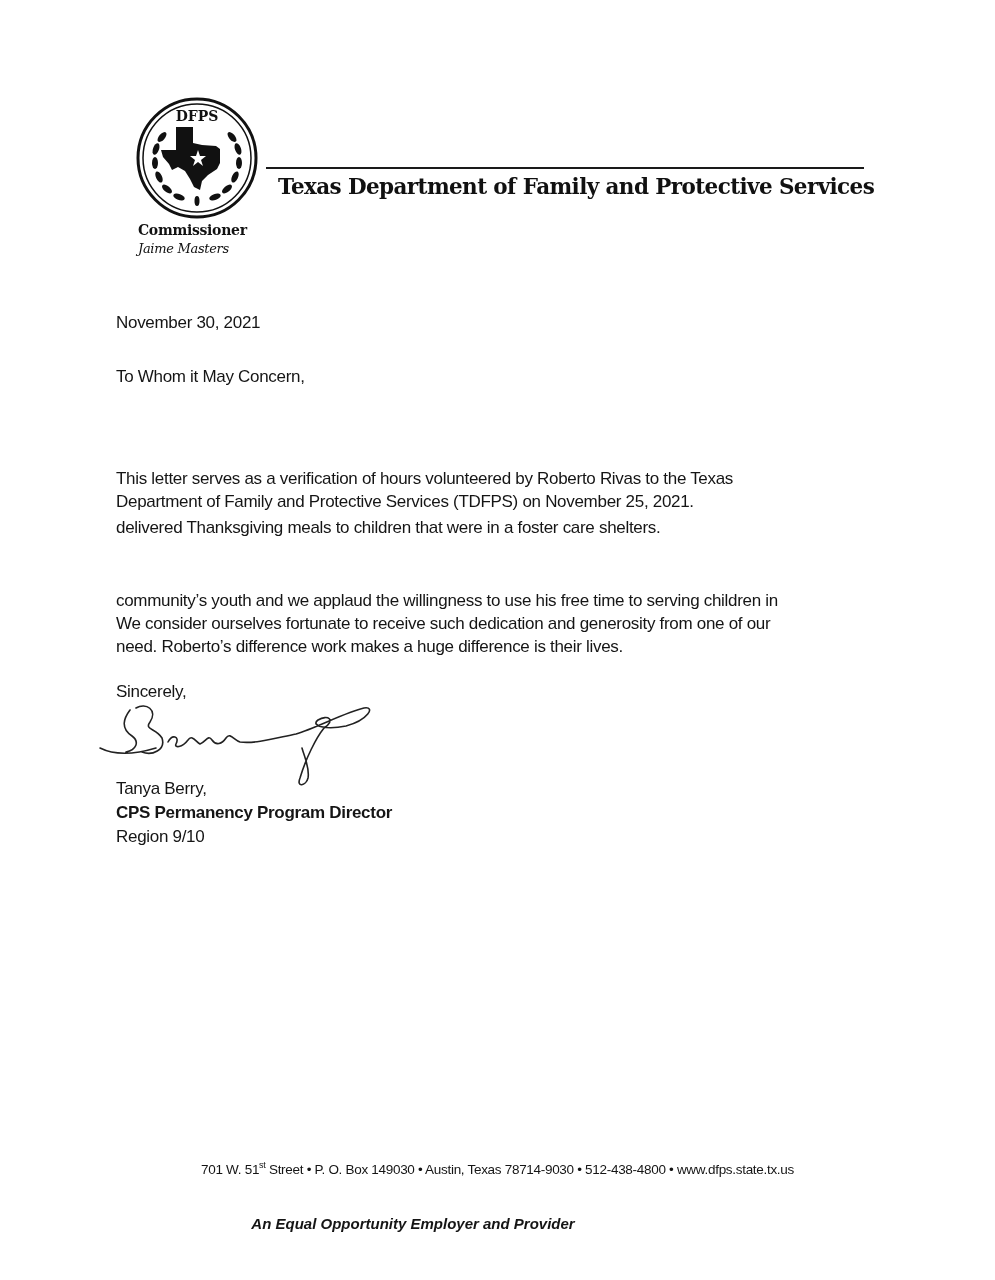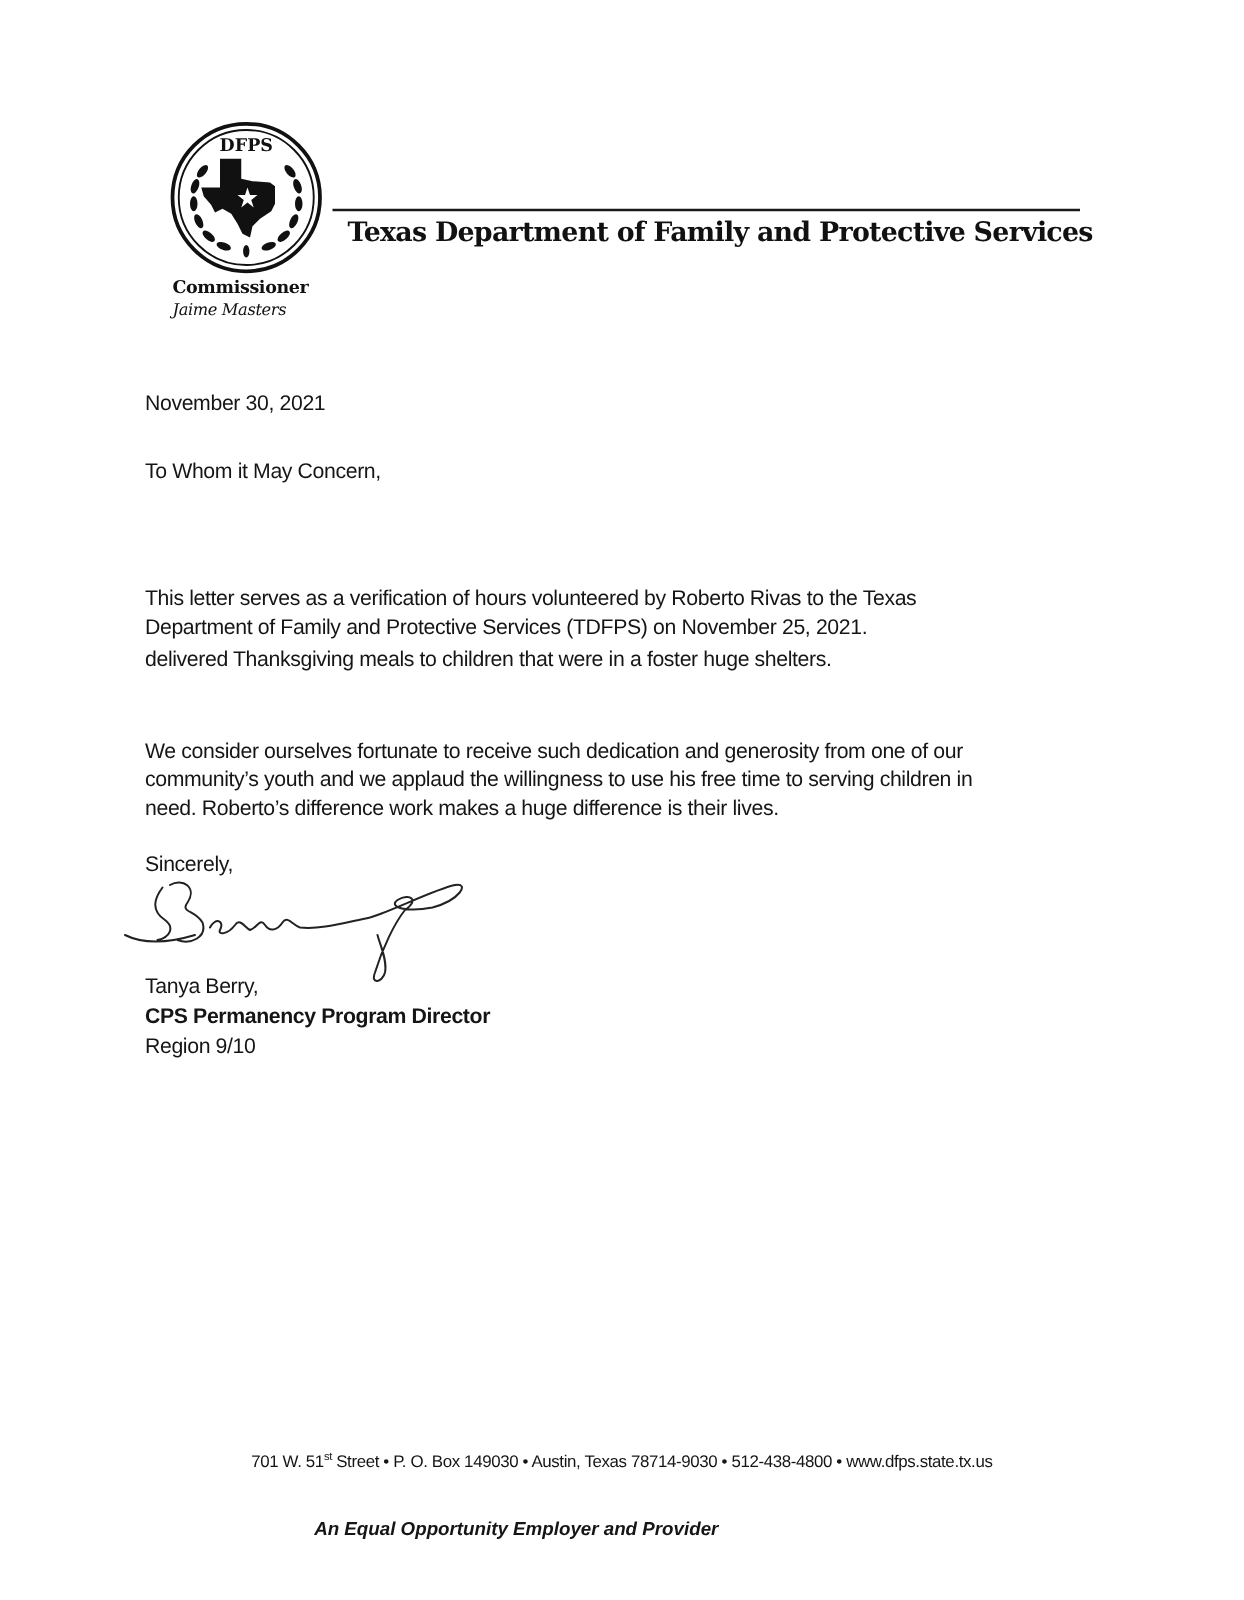--- a/index.html
+++ b/index.html
@@ -73,26 +73,26 @@
 
 <div class="body-text" style="top:313px;">November 30, 2021</div>
 <div class="body-text" style="top:367px;">To Whom it May Concern,</div>
 
 <div class="body-text para" style="top:443px;margin-top:24px;">
   <div>This letter serves as a verification of hours volunteered by Roberto Rivas to the Texas</div>
   <div>Department of Family and Protective Services (TDFPS) on November 25, 2021.</div>
 </div>
 
 <div class="body-text para" style="top:516px;">
-  <div>delivered Thanksgiving meals to children that were in a foster huge shelters.</div>
+  <div>delivered Thanksgiving meals to children that were in a foster care shelters.</div>
 </div>
 
 <div class="body-text para" style="top:589px;">
+  <div>community’s youth and we applaud the willingness to use his free time to serving children in</div>
   <div>We consider ourselves fortunate to receive such dedication and generosity from one of our</div>
-  <div>community’s youth and we applaud the willingness to use his free time to serving children in</div>
   <div>need.  Roberto’s difference work makes a huge difference is their lives.</div>
 </div>
 
 <div class="body-text" style="top:682px;">Sincerely,</div>
 
 <svg class="signature" viewBox="0 0 280 92">
   <path fill="none" stroke="#222" stroke-width="1.6" stroke-linecap="round" d="M4 50 C20 58, 40 56, 60 50 M34 12 C28 20, 24 30, 36 38 C44 44, 40 52, 30 54
            M40 10 C50 4, 62 12, 54 24 C48 32, 60 30, 66 40 C70 52, 56 58, 46 54
            M72 44 C76 36, 84 38, 80 46 C78 50, 86 50, 92 42 C96 36, 100 44, 104 46
            C110 44, 112 36, 116 42 C120 48, 126 46, 130 40 C134 34, 138 42, 144 44

